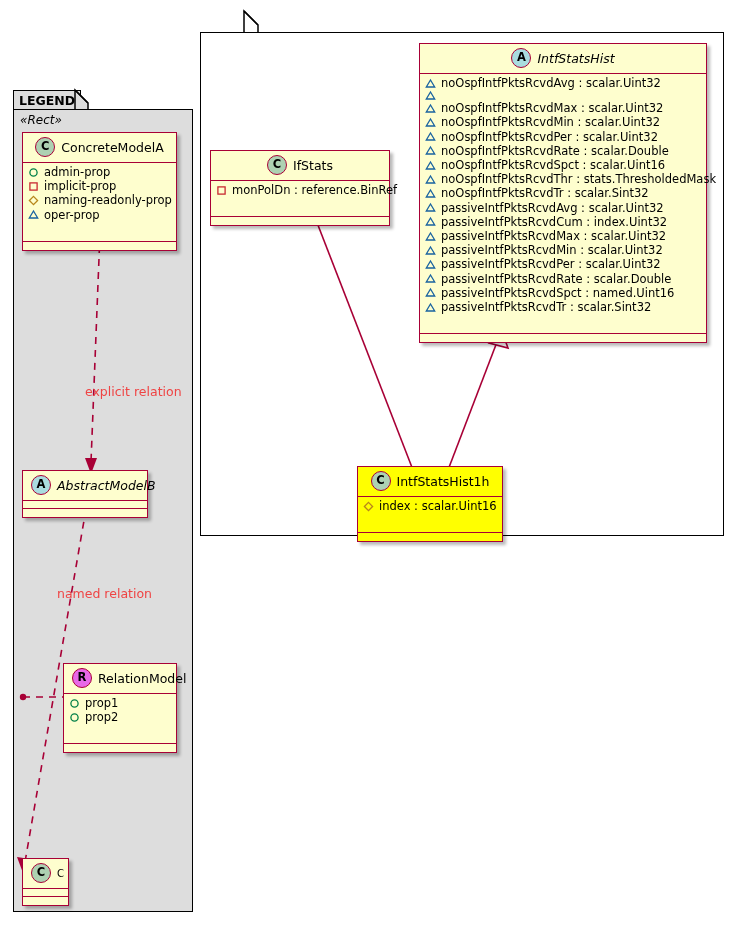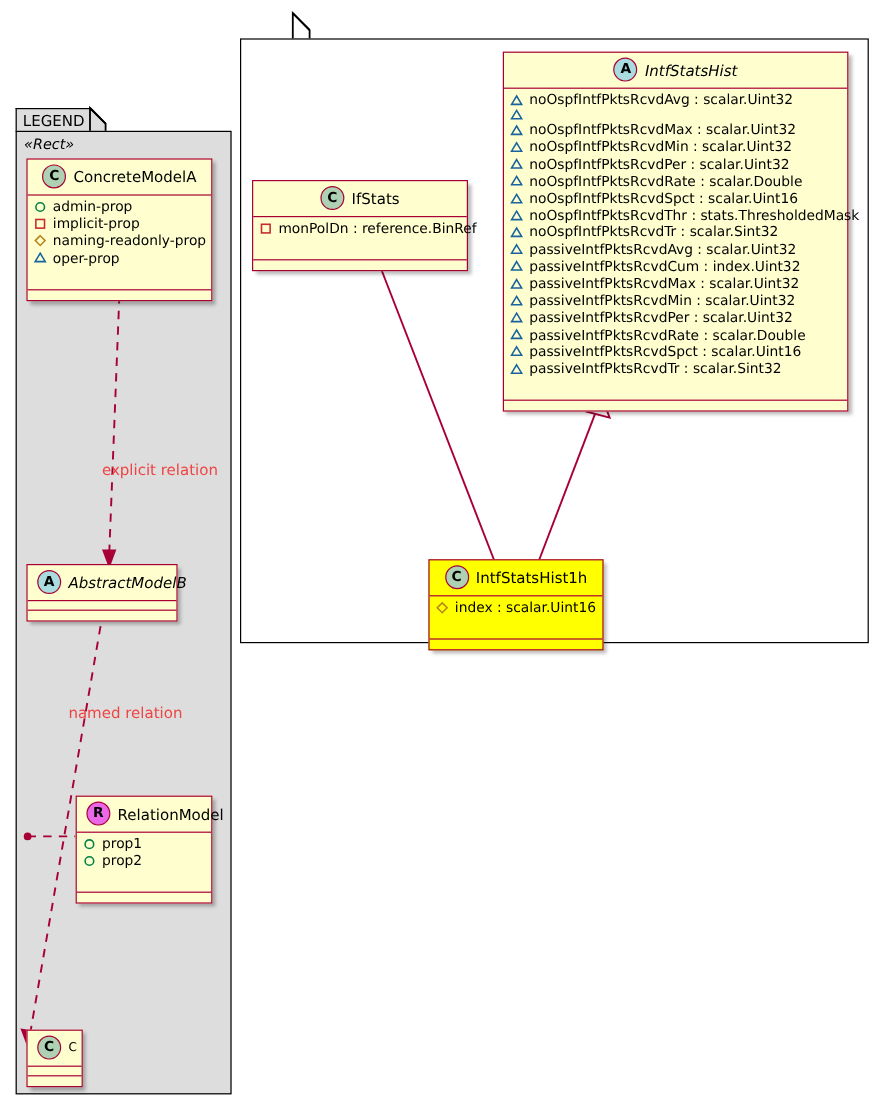--- a/index.html
+++ b/index.html
@@ -41,21 +41,21 @@
 
   
   .legend-body {
     border: 1.5px solid #000000;
     background: #dddddd;
   }
   .legend-tab {
     border: 1.5px solid #000000;
     border-bottom: none;
     background: #dddddd;
-    font-weight: normal;
+    font-weight: bold;
     font-size: 12.5px;
     padding: 2px 5px;
     line-height: 14px;
   }
 
   
   .uml {
     border: 1.5px solid #A80036;
     background: #FEFECE;
     box-shadow: 3px 3px 3px rgba(0,0,0,0.28);
@@ -345,21 +345,21 @@
       <div class="attr">
           <svg class="gl" viewBox="0 0 11 11">
             <path d="M5.5,2.0 L9.7,9.0 L1.3,9.0 Z" fill="none" stroke="#1963A0" stroke-width="1.3"></path>
           </svg>
           <span>passiveIntfPktsRcvdRate : scalar.Double</span>
         </div>
       <div class="attr">
           <svg class="gl" viewBox="0 0 11 11">
             <path d="M5.5,2.0 L9.7,9.0 L1.3,9.0 Z" fill="none" stroke="#1963A0" stroke-width="1.3"></path>
           </svg>
-          <span>passiveIntfPktsRcvdSpct : scalar.Uint16</span>
+          <span>passiveIntfPktsRcvdSpct : named.Uint16</span>
         </div>
       <div class="attr">
           <svg class="gl" viewBox="0 0 11 11">
             <path d="M5.5,2.0 L9.7,9.0 L1.3,9.0 Z" fill="none" stroke="#1963A0" stroke-width="1.3"></path>
           </svg>
           <span>passiveIntfPktsRcvdTr : scalar.Sint32</span>
         </div>
     </div>
     <div class="uml-methods"></div>
   </div>

